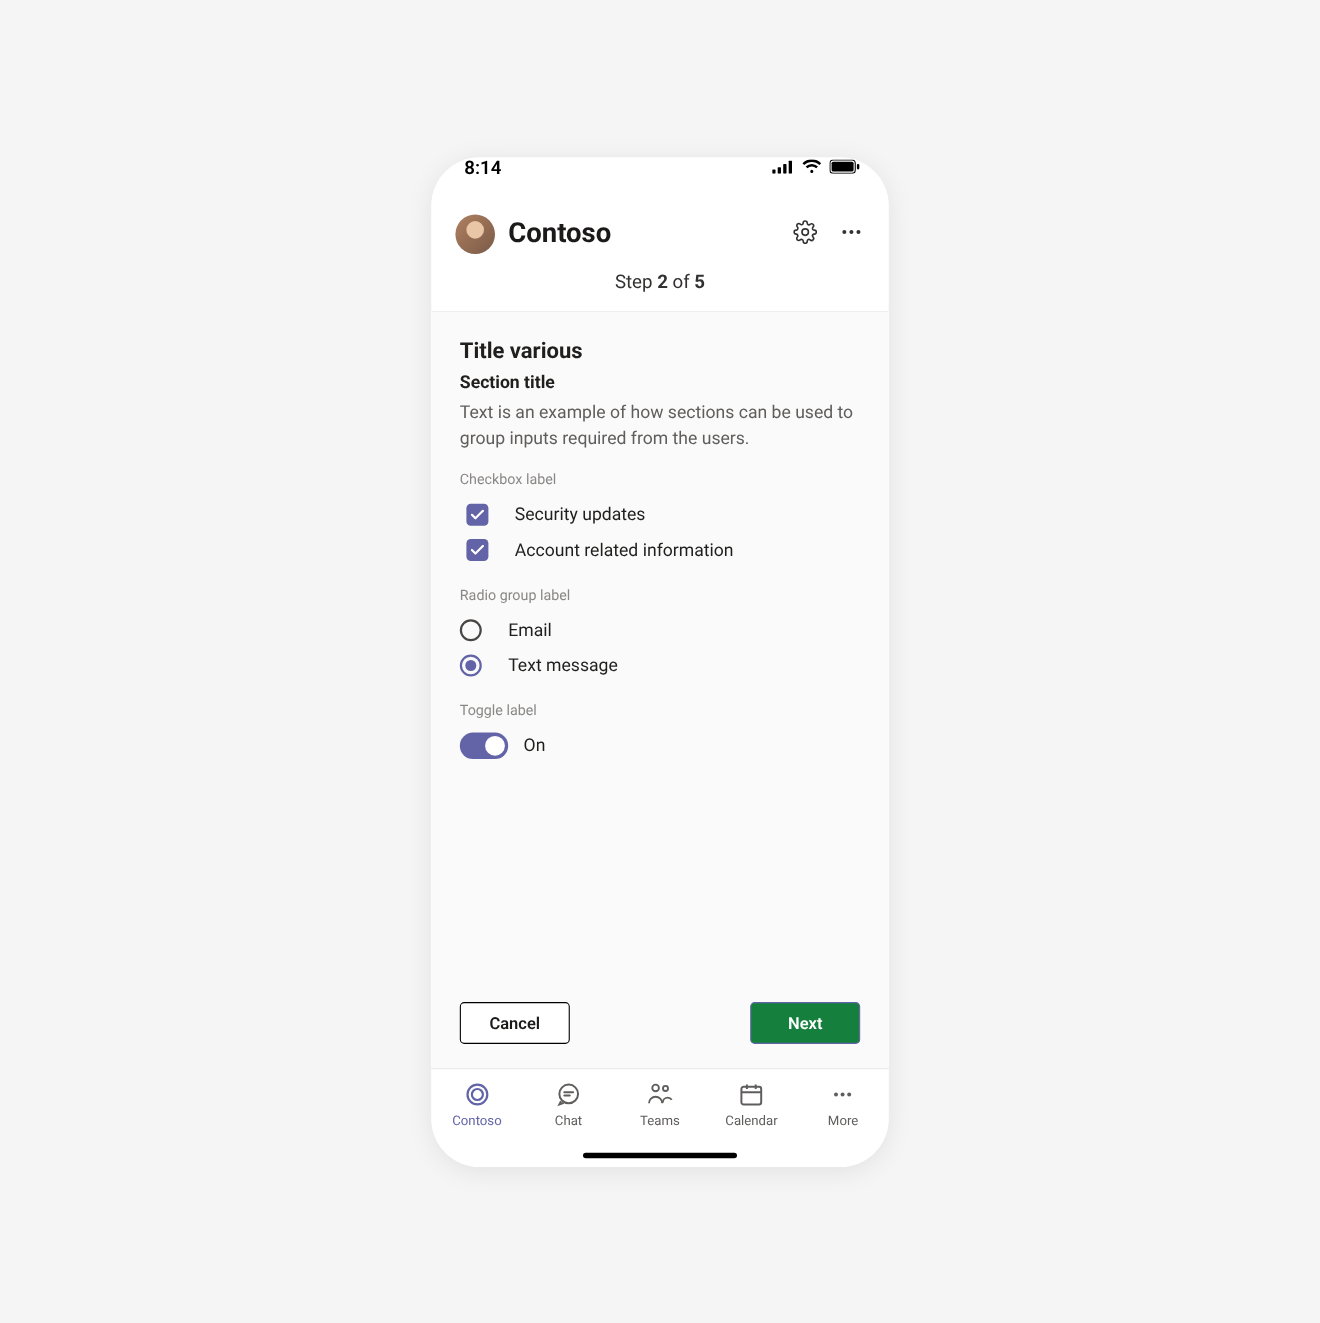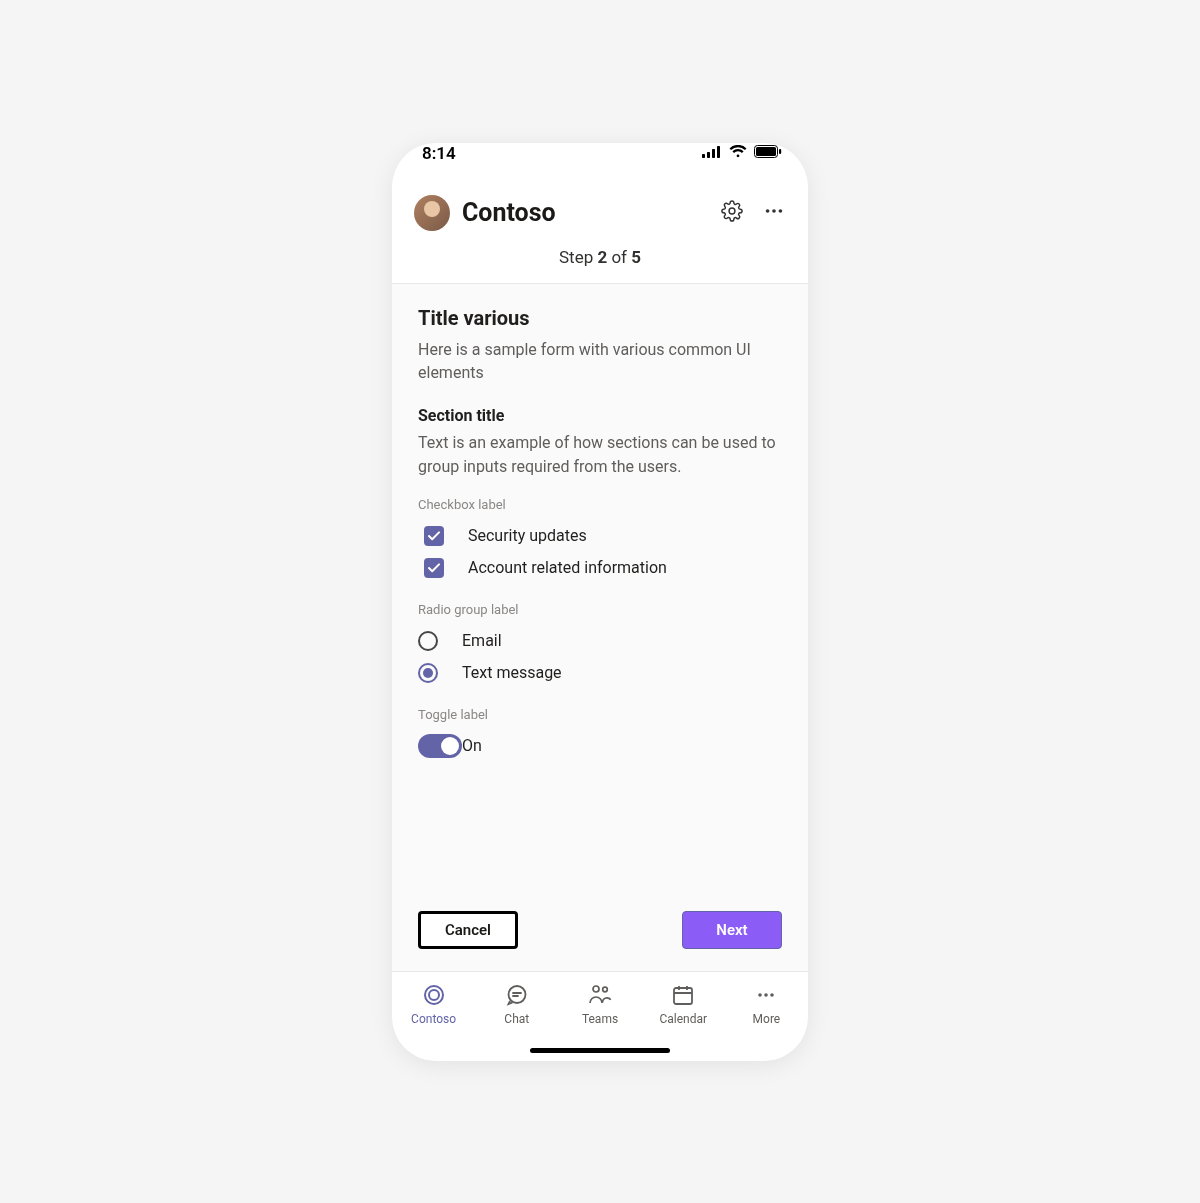--- a/index.html
+++ b/index.html
@@ -142,21 +142,21 @@
     flex:none;
     display:flex; align-items:center; justify-content:center;
   }
   .radio.selected { border-color: #6264a7; }
   .radio.selected::after {
     content:""; width:10px; height:10px; border-radius:50%;
     background:#6264a7;
   }
   .group { margin-bottom: 18px; }
   .toggle-row {
-    display:flex; align-items:center; 
+    display:flex; align-items:center; gap:14px;
     font-size:16px; color:#201f1e;
     padding: 4px 0;
   }
   .toggle {
     width:44px; height:24px; border-radius:12px;
     background:#6264a7; position:relative; cursor:pointer; flex:none;
   }
   .toggle::after{
     content:""; position:absolute; right:3px; top:3px;
     width:18px; height:18px; border-radius:50%;
@@ -171,24 +171,24 @@
     height: 38px;
     padding: 0 20px;
     border-radius: 4px;
     font-size: 15px;
     font-weight:600;
     display:inline-flex; align-items:center; justify-content:center;
     cursor:pointer;
     min-width: 100px;
   }
   .btn-secondary {
-    background:#fff; border:3px solid #000000; color:#1b1a19;
+    background:#fff; border:1px solid #000000; color:#1b1a19;
   }
   .btn-primary {
-    background:#8b5cf6; border:1px solid #6264a7; color:#fff;
+    background:#15803d; border:1px solid #6264a7; color:#fff;
   }
   .tabbar {
     height: 90px;
     border-top:1px solid #e8e8e8;
     display:flex;
     padding-top:10px;
   }
   .tab {
     flex:1; display:flex; flex-direction:column; align-items:center;
     gap:4px; font-size:12px; color:#605e5c; cursor:pointer;
@@ -255,21 +255,20 @@
         </div>
       </div>
     </div>
 
     <div class="step-bar">
       <span>Step </span><b>2</b><span> of </span><b>5</b>
     </div>
 
     <div class="content">
       <div class="title-h1">Title various</div>
-      <div class="desc">Here is a sample form with various common UI elements</div>
 
       <div class="section-h2">Section title</div>
       <div class="section-desc">Text is an example of how sections can be used to group inputs required from the users.</div>
 
       <div class="group">
         <div class="field-label">Checkbox label</div>
         <div class="check-row">
           <span class="check">
             <svg width="12" height="10" viewBox="0 0 12 10">
                 <path d="M1 5l3.2 3.2L11 1.4" stroke="#fff" stroke-width="2" fill="none" stroke-linecap="round" stroke-linejoin="round"></path>

